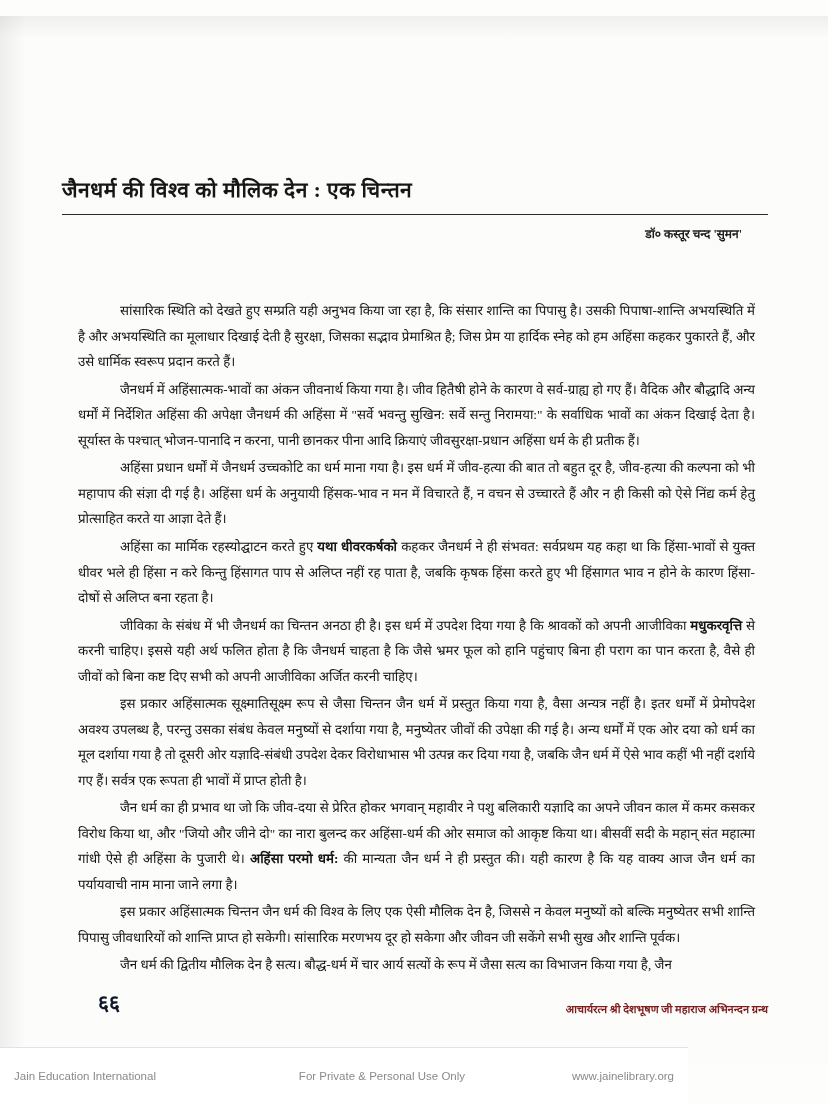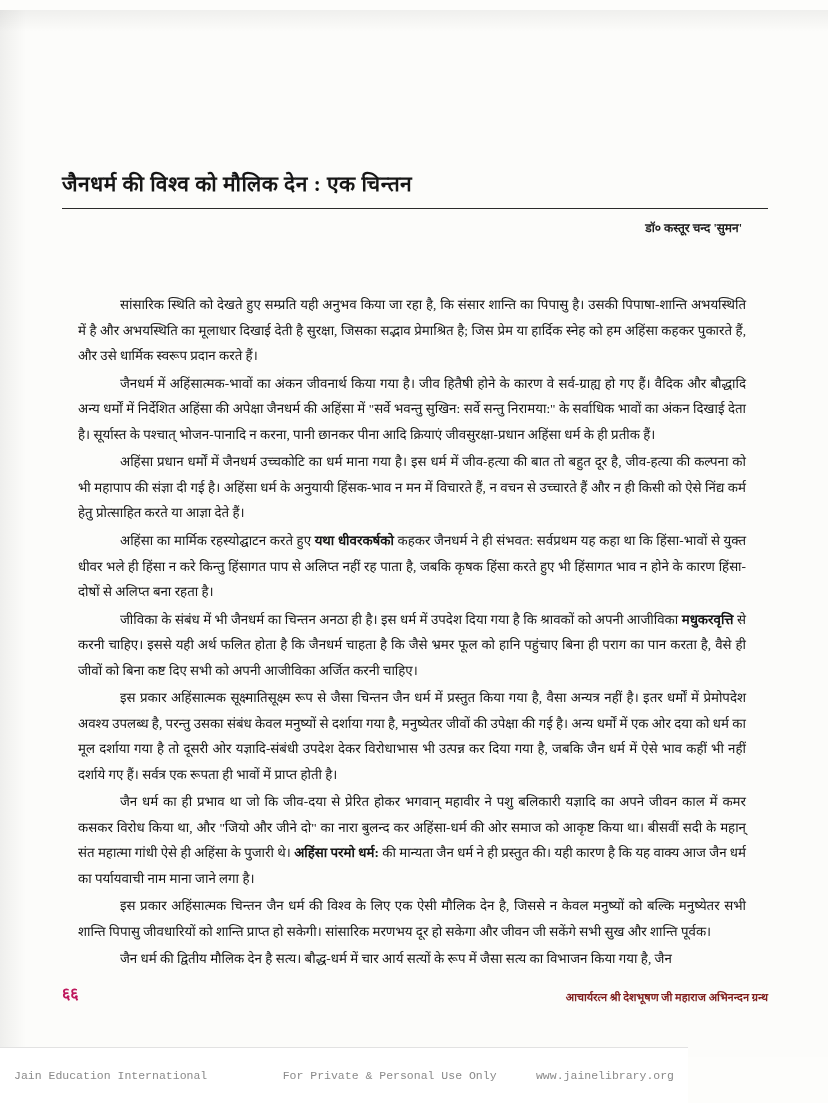--- a/index.html
+++ b/index.html
@@ -16,21 +16,21 @@
     overflow: hidden;
   }
   .page {
     position: absolute;
     inset: 0;
     background: #fdfdfb;
   }
   .scan {
     position: absolute;
     left: 0;
-    top: 10px;
+    top: 16px;
     width: 828px;
     height: 1047px;
     background: #fcfcfa;
   }
   .content {
     position: absolute;
     left: 62px;
     top: 160px;
     width: 706px;
   }
@@ -58,64 +58,65 @@
   .body-text {
     margin-top: 56px;
     font-size: 13.3px;
     line-height: 1.92;
     text-align: justify;
     color: #151515;
     padding-left: 16px;
     padding-right: 10px;
   }
   .para {
-    margin: 0 12px 2px 0;
+    margin: 0 3px 2px 0;
     text-indent: 42px;
     text-align: justify;
   }
   .para.first {
     text-indent: 42px;
   }
   .para b {
     font-weight: bold;
   }
   .footer-row {
     position: absolute;
     left: 62px;
     top: 972px;
     width: 706px;
     display: flex;
     align-items: flex-end;
     justify-content: space-between;
   }
   .page-number {
-    font-size: 16px;
+    font-size: 21px;
     font-weight: bold;
-    color: #be185d;
+    color: #0f172a;
+    margin-left: 36px;
   }
   .book-footer {
     font-size: 11px;
     font-weight: bold;
     color: #7f1d1d;
     text-align: center;
   }
   .bottom-bar {
     position: absolute;
     left: 0;
     top: 1047px;
     width: 688px;
     height: 56px;
     background: #ffffff;
     border-top: 1px solid #e2e2e2;
     display: flex;
     align-items: center;
     justify-content: space-between;
     box-sizing: border-box;
     padding: 0 14px;
-    font-family: Liberation Mono, monospace;
+    font-family: Liberation Sans, sans-serif;
   }
   .bottom-bar .item {
     font-size: 11.5px;
     color: #8a8a8a;
     white-space: nowrap;
   }
   .bottom-bar .center {
     flex: 1;
     text-align: center;
     margin-left: 36px;

